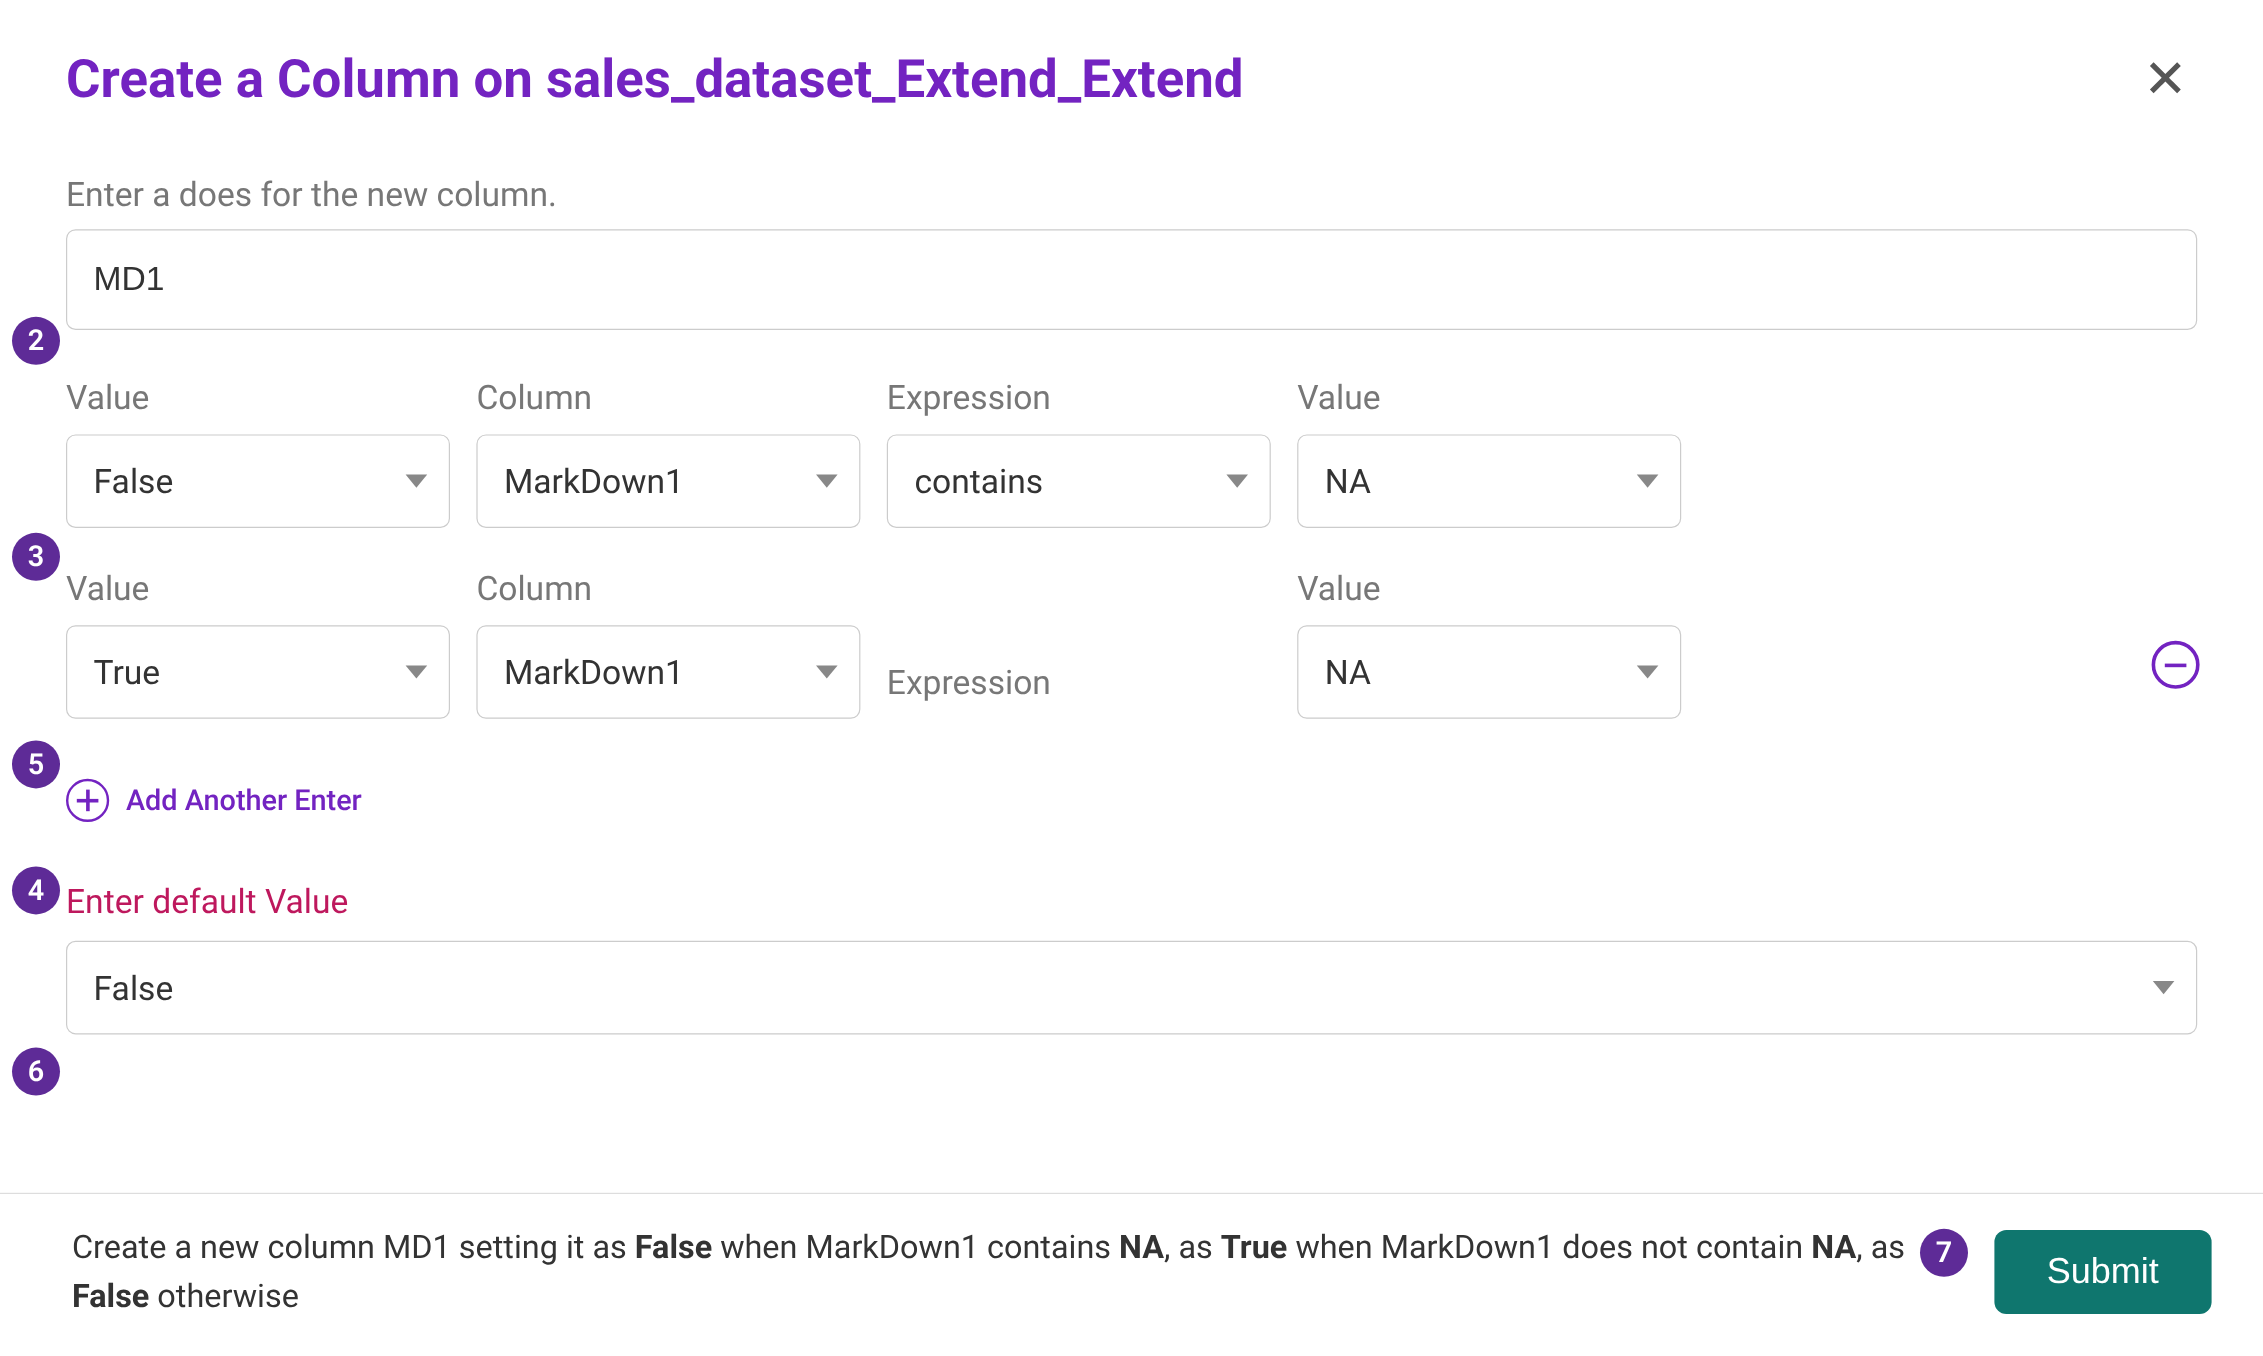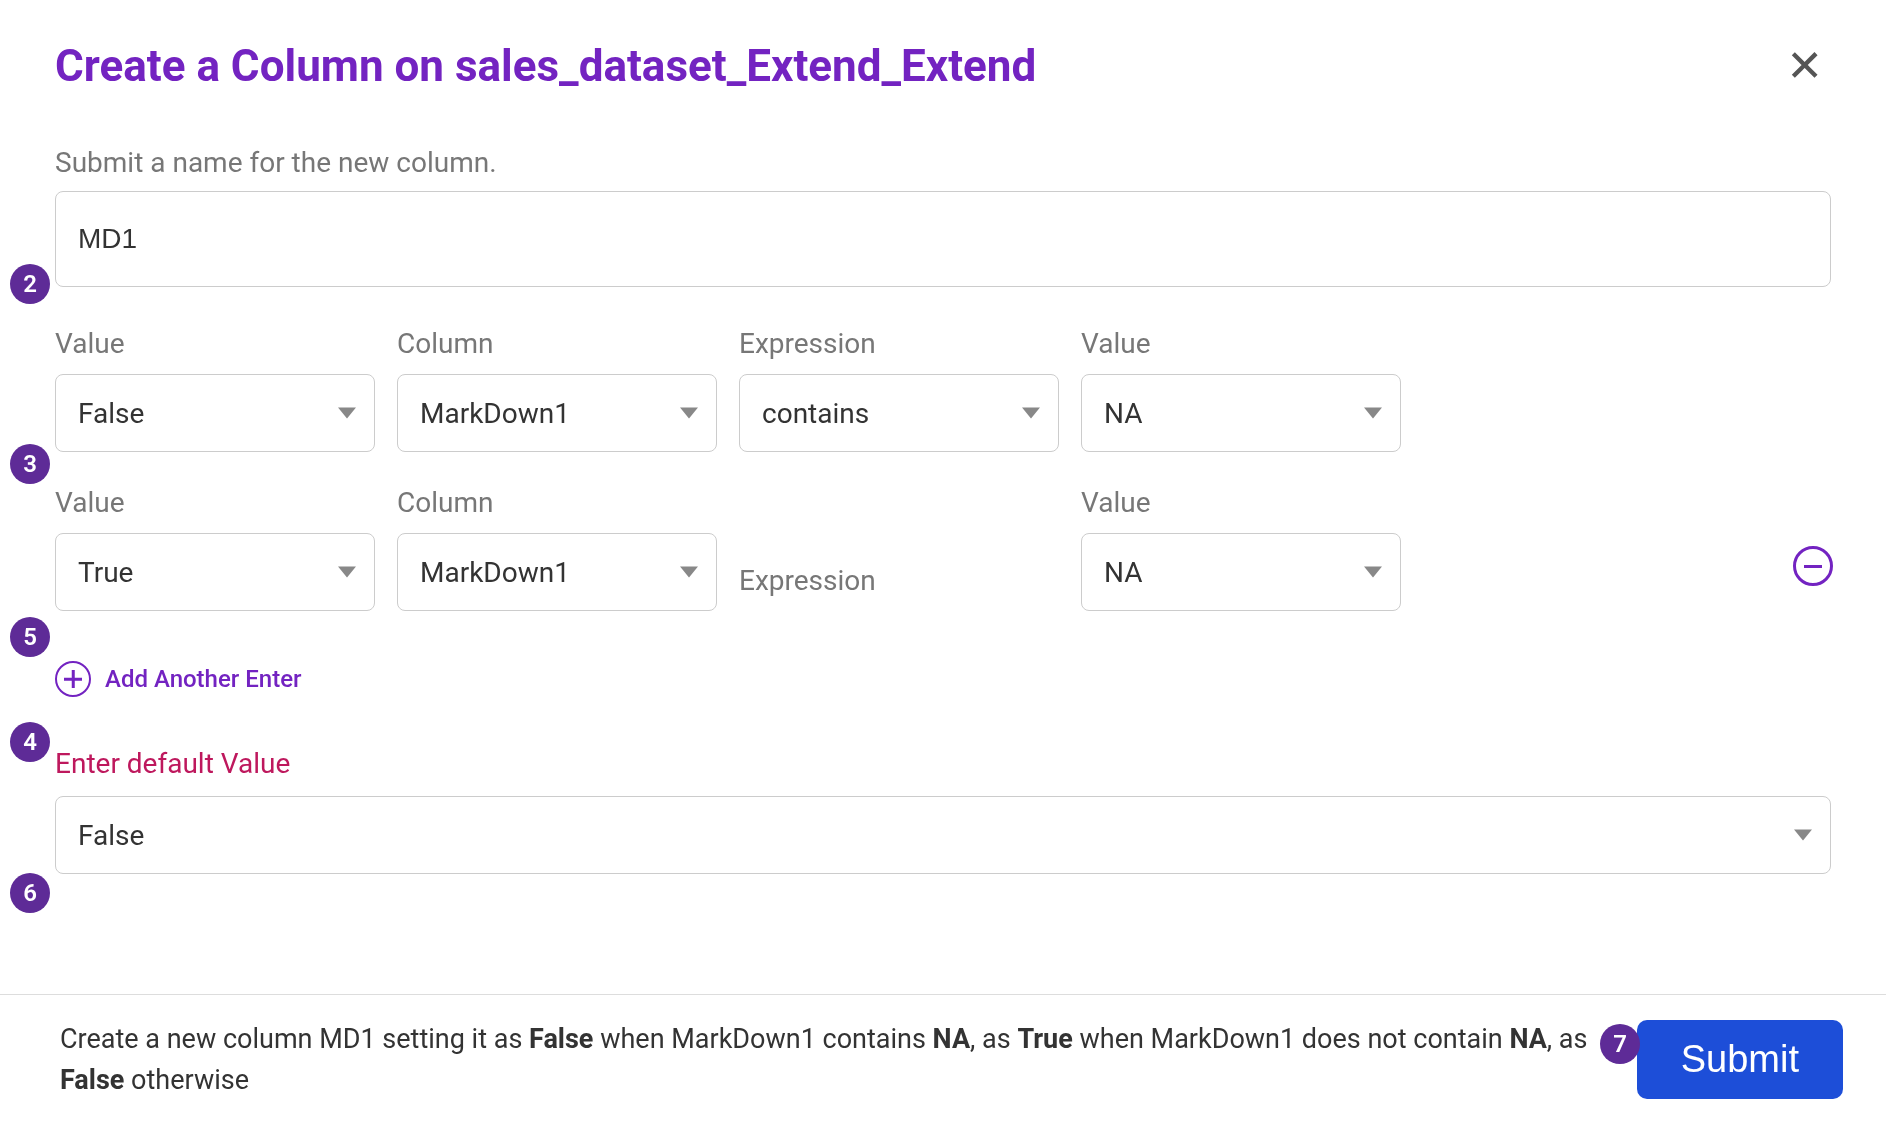--- a/index.html
+++ b/index.html
@@ -41,21 +41,21 @@
     padding: 0 8px;
   }
   .section-label {
     font-size: 28px;
     color: #777;
     margin-top: 54px;
     margin-bottom: 12px;
   }
   .text-input {
     width: 100%;
-    height: 96px;
+    height: 84px;
     border: 1.5px solid #ccc;
     border-radius: 8px;
     font-size: 28px;
     padding: 0 22px;
     color: #333;
     background: #fff;
   }
   .row {
     display: flex;
     gap: 22px;
@@ -167,25 +167,25 @@
   }
   .summary {
     font-size: 27px;
     color: #333;
     line-height: 1.5;
     flex: 1;
     max-width: 1530px;
   }
   .summary b { font-weight: 700; }
   .submit-btn {
-    background: #1d4ed8;
+    background: #0f766e;
     color: #fff;
     border: none;
     border-radius: 10px;
-    font-size: 38px;
+    font-size: 30px;
     font-weight: 500;
     padding: 18px 44px;
     cursor: pointer;
   }
   
   .badge {
     position: absolute;
     width: 40px;
     height: 40px;
     background: #5e2b97;
@@ -202,21 +202,21 @@
 <body>
 
 <div class="container">
   <div class="inner">
 
     <div class="header-row">
       <div class="title">Create a Column on sales_dataset_Extend_Extend</div>
       <div class="close-btn">✕</div>
     </div>
 
-    <div class="section-label">Submit a name for the new column.</div>
+    <div class="section-label">Enter a does for the new column.</div>
     <input class="text-input" type="text" value="MD1" style="">
 
     
     <div class="row" style="margin-top:40px;">
       <div class="field">
         <div class="field-label">Value</div>
         <div class="dropdown">
           <span>False</span>
           <span class="caret"></span>
         </div>

